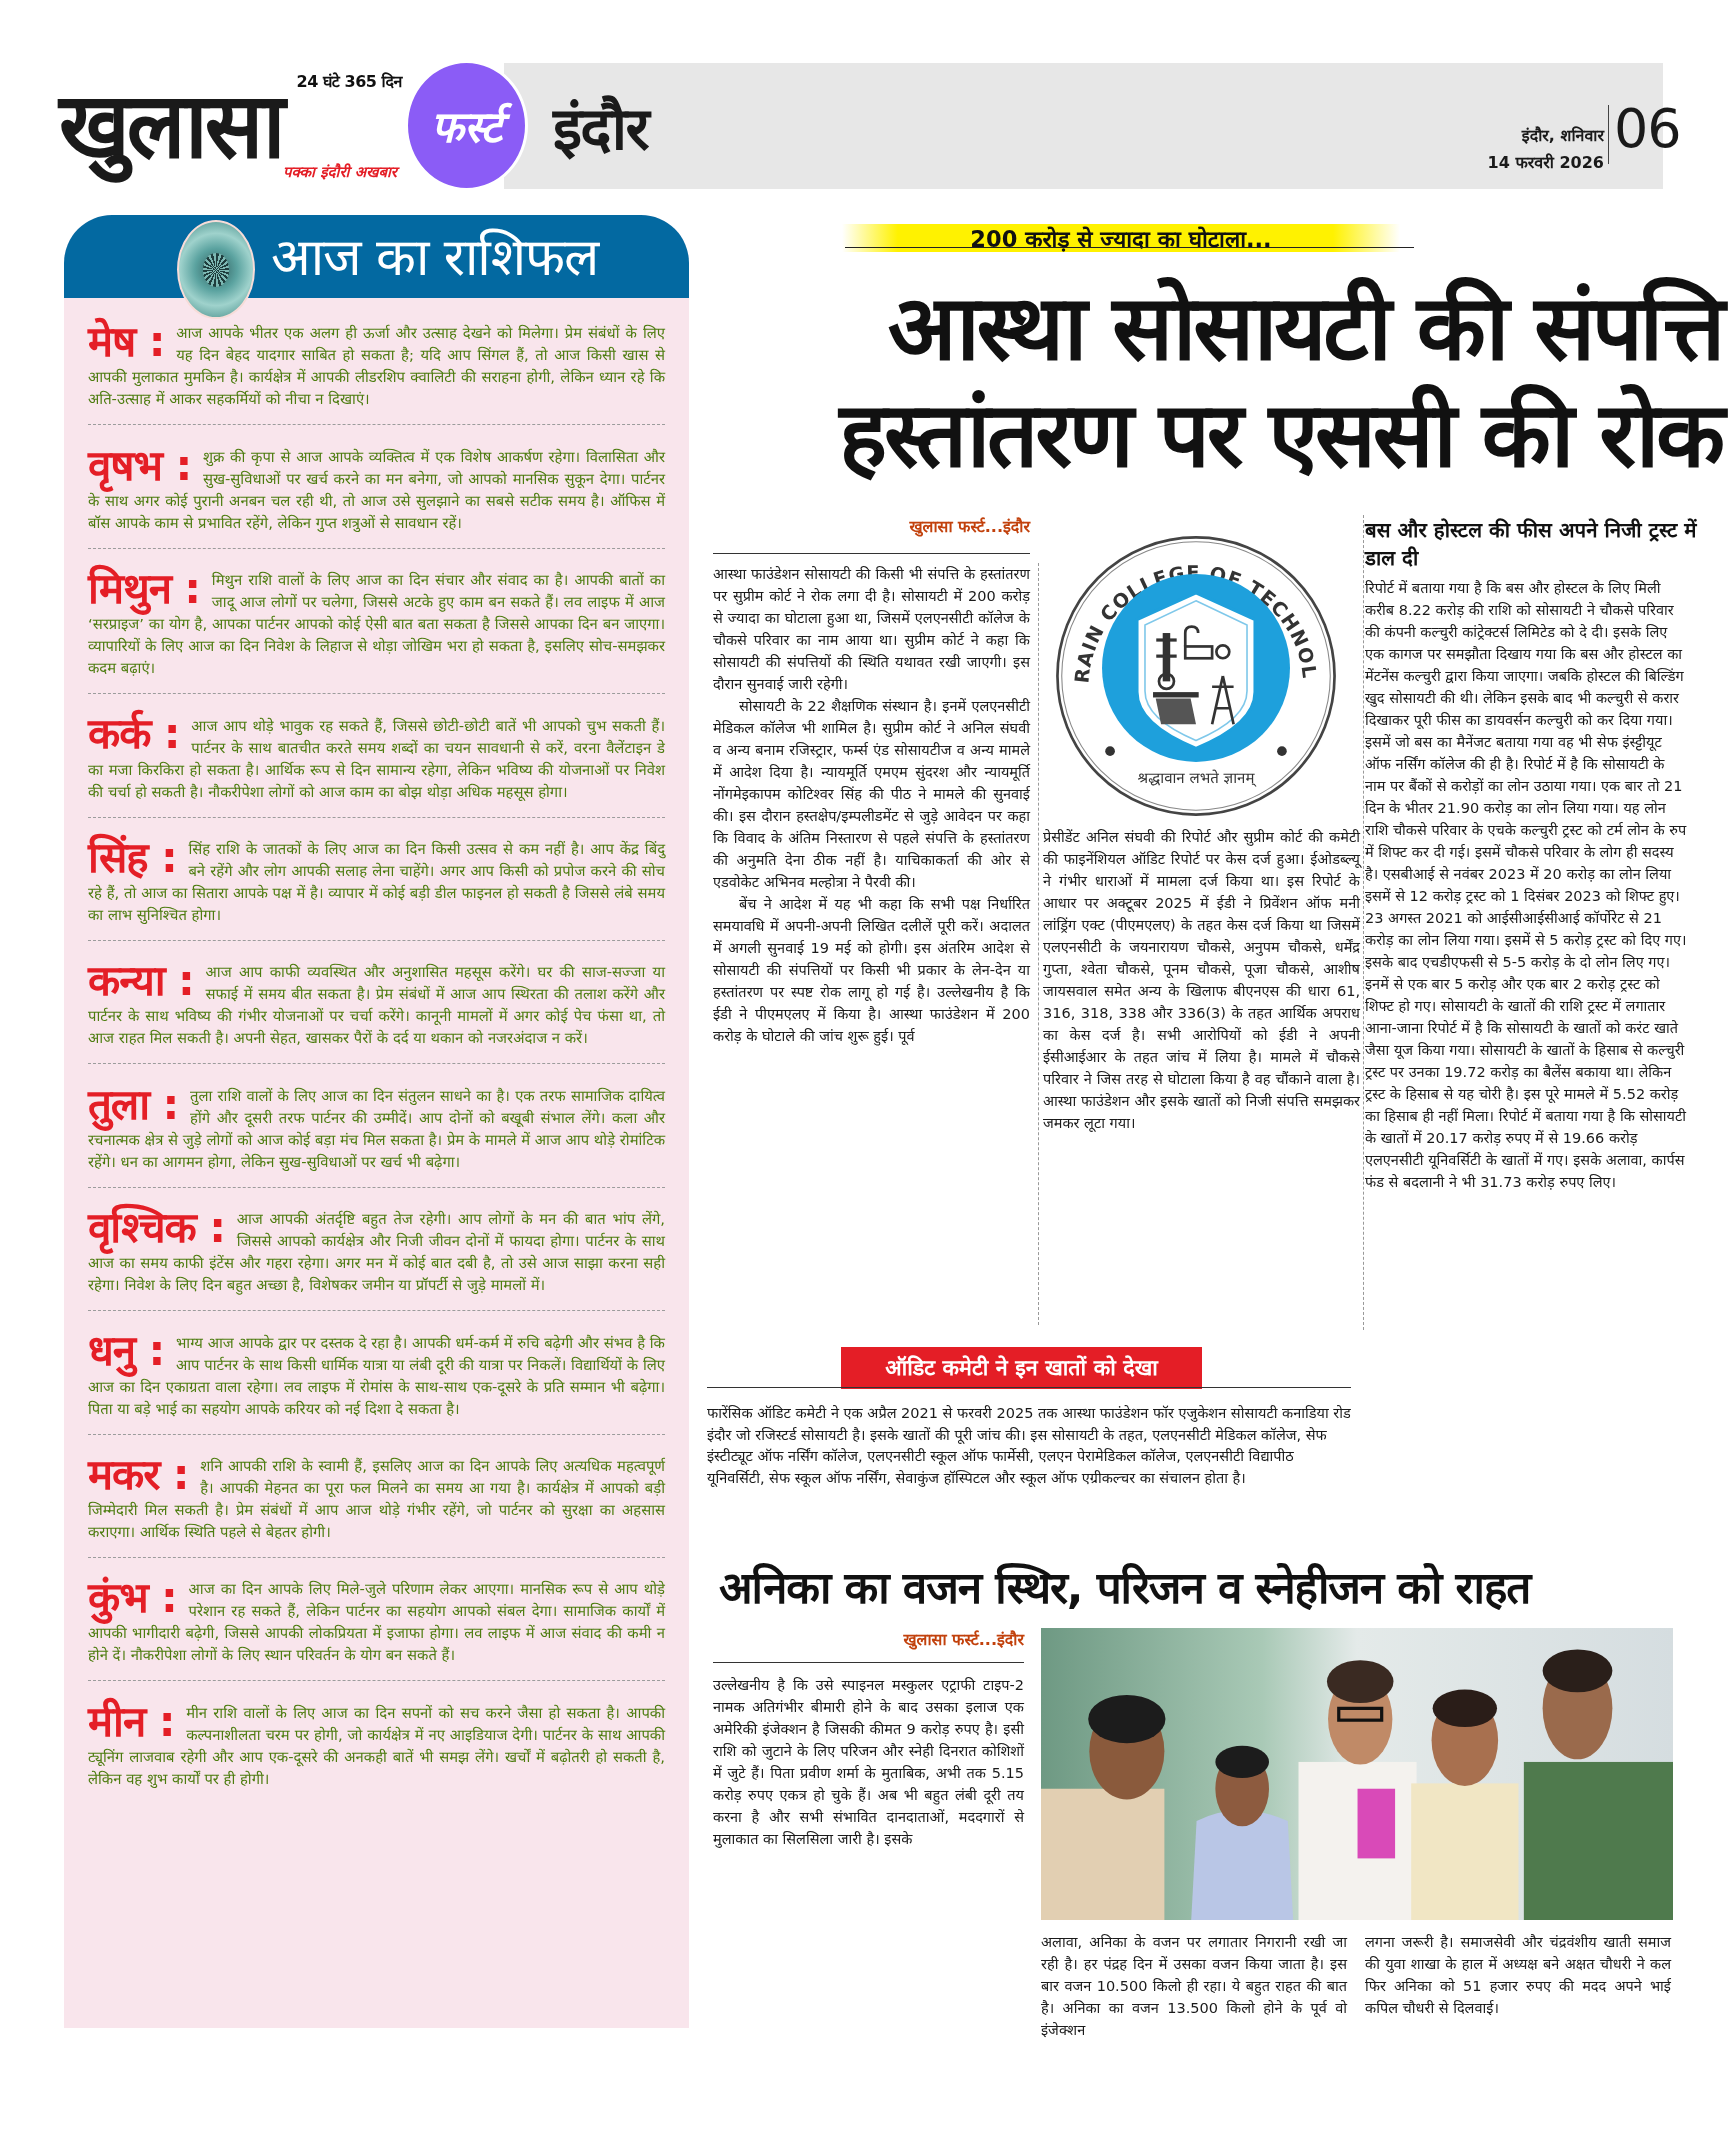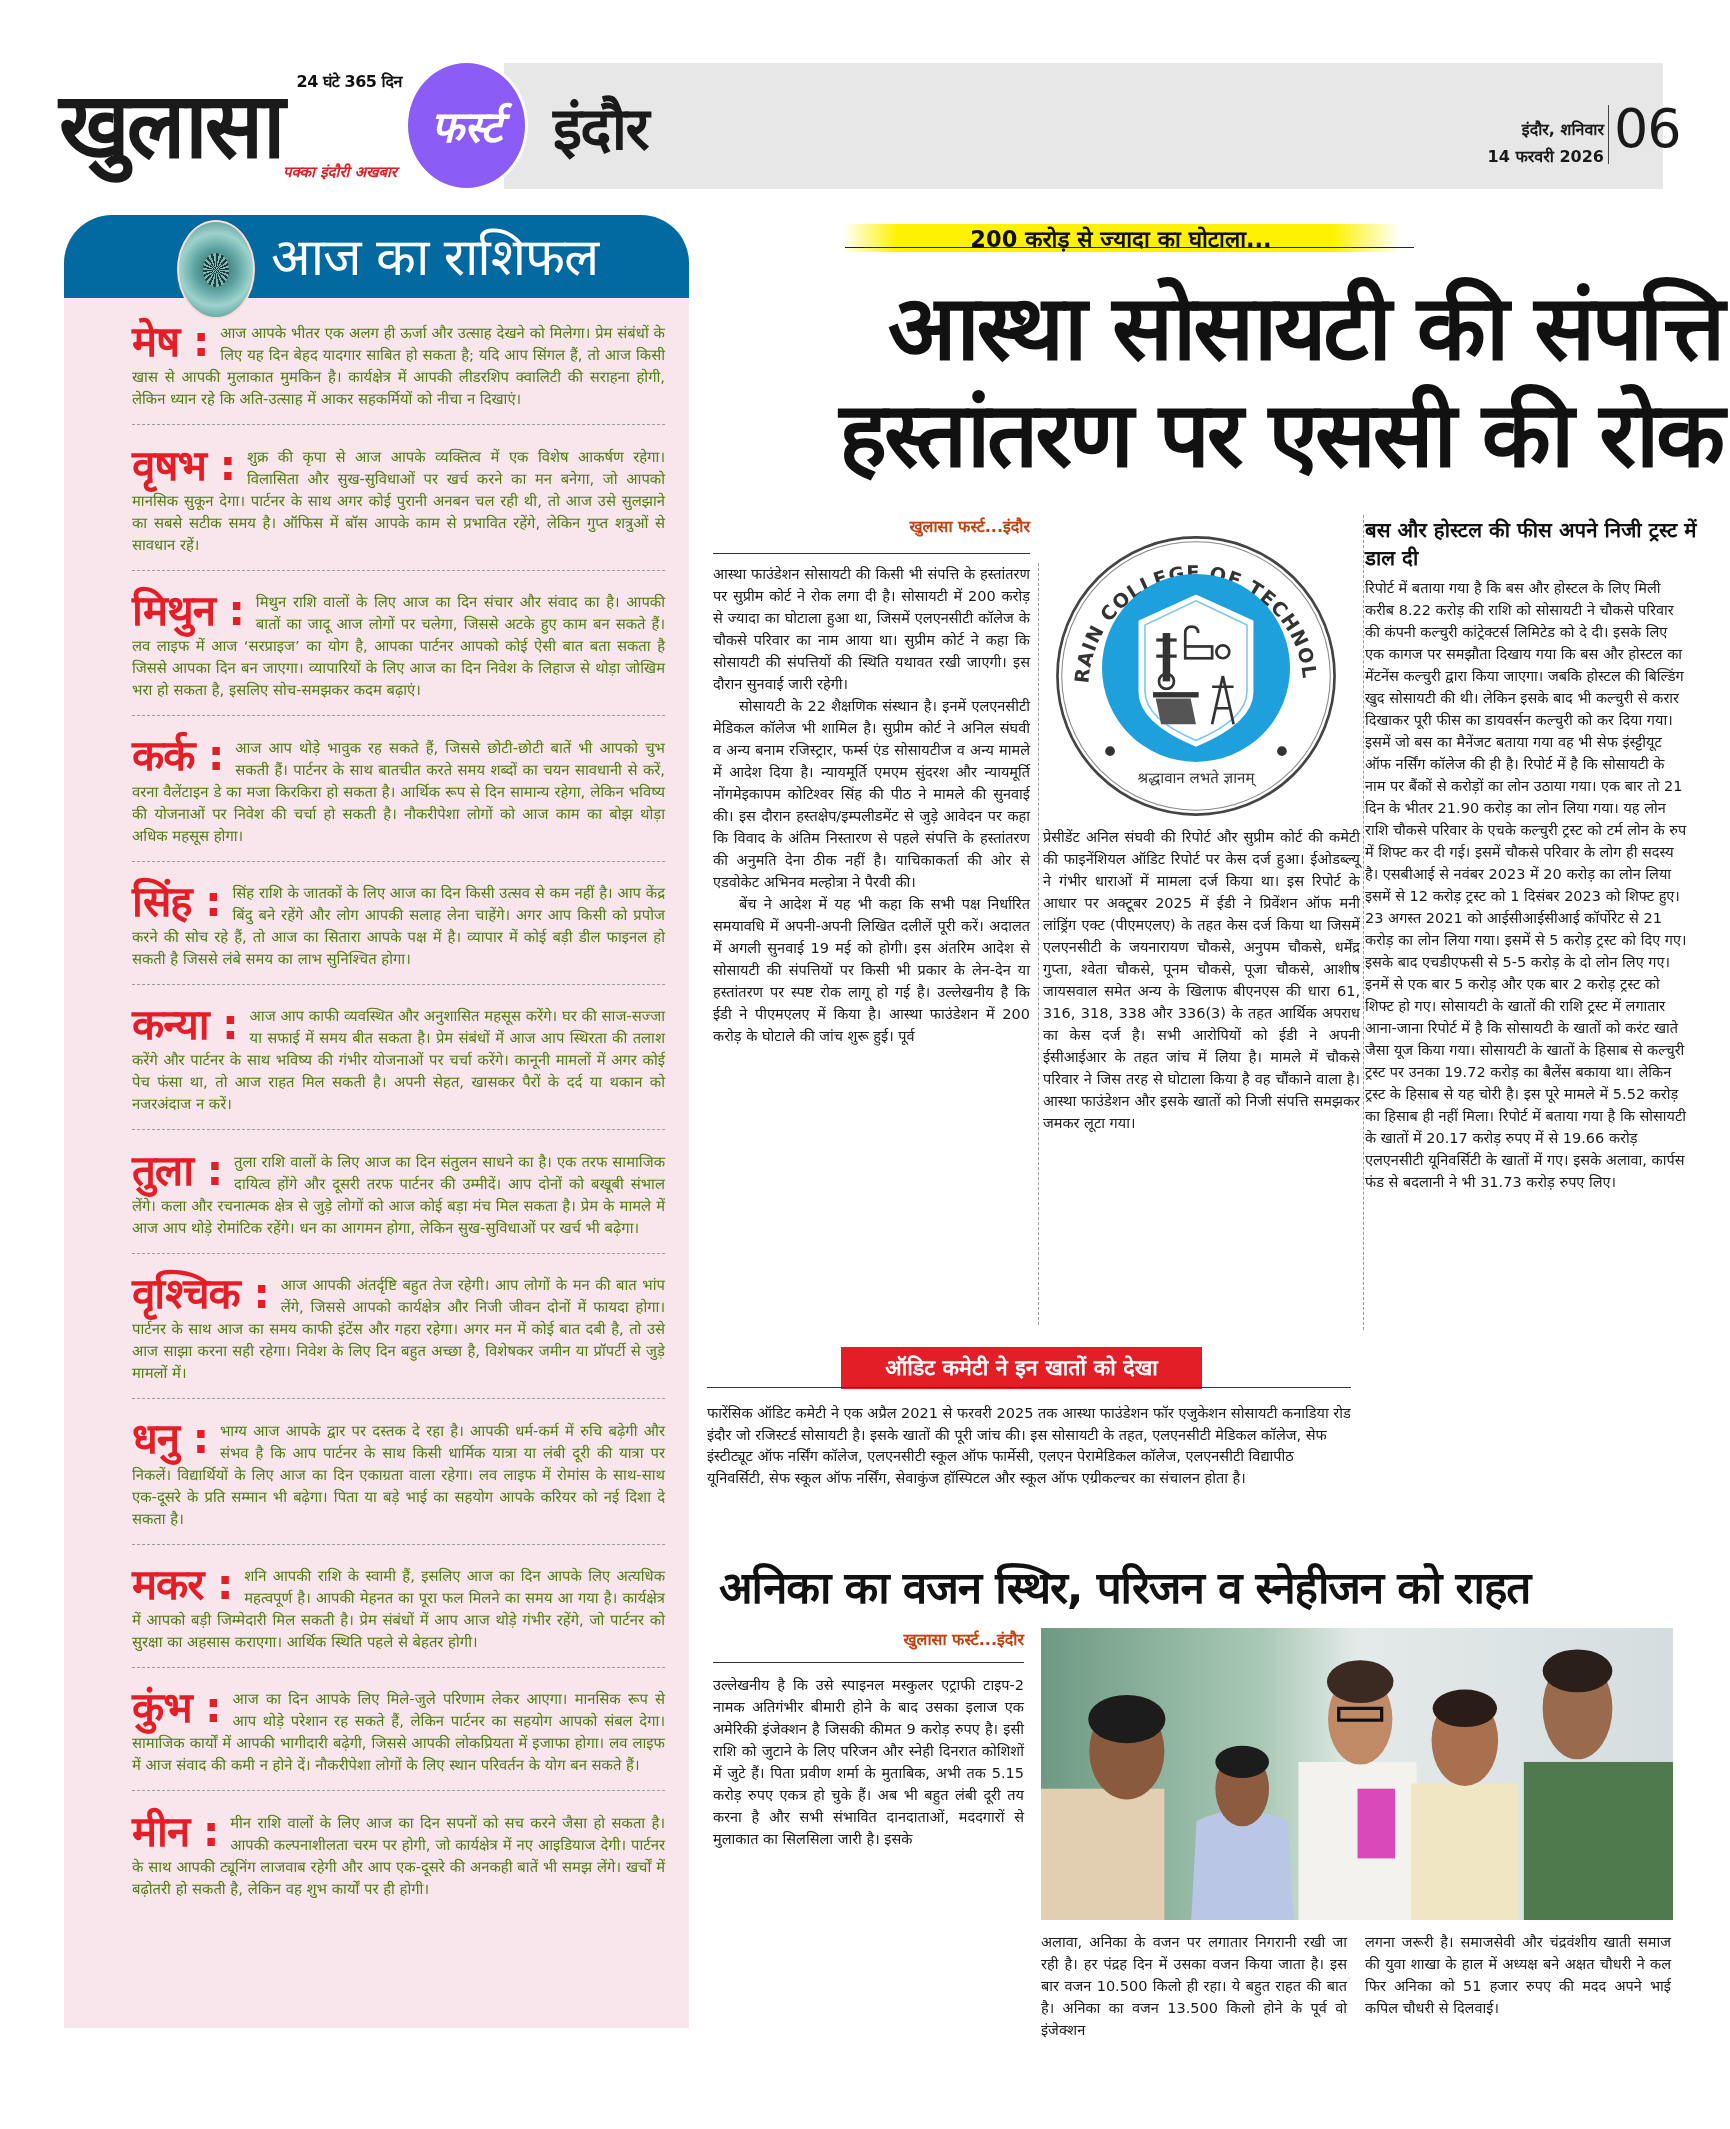--- a/index.html
+++ b/index.html
@@ -8,32 +8,32 @@
 
   
   .masthead { position: absolute; left: 0; top: 0; width: 1730px; height: 204px; }
   .mh-grey { position: absolute; left: 504px; top: 63px; width: 1159px; height: 126px; background: #e7e7e7; }
   .mh-tagline-top { position: absolute; left: 263px; top: 70px; width: 139px; text-align: right; font-family: "DejaVu Sans", sans-serif; font-weight: bold; font-size: 16px; letter-spacing: -0.5px; color: #111; }
   .mh-logo-main { position: absolute; left: 59px; top: 80px; font-family: "DejaVu Sans", sans-serif; font-weight: bold; font-size: 91px; line-height: 1; letter-spacing: -3.2px; color: #1a1a1a; transform: scaleX(0.95); transform-origin: left top; }
   .mh-circle { position: absolute; left: 405px; top: 60px; width: 123px; height: 131px; border-radius: 50%; background: #8b5cf6; border: 3.2px solid #ffffff; }
   .mh-circle-text { position: absolute; left: 0; top: 0; width: 100%; height: 100%; display: flex; align-items: center; justify-content: center; color: #ffffff; font-family: "DejaVu Serif", serif; font-weight: bold; font-size: 43px; font-style: italic; }
   .mh-tagline-bottom { position: absolute; left: 204px; top: 161px; width: 193px; text-align: right; font-family: "DejaVu Sans", sans-serif; font-style: italic; font-weight: bold; font-size: 15px; color: #e41e26; }
   .mh-city { position: absolute; left: 553px; top: 99px; font-family: "DejaVu Sans", sans-serif; font-weight: bold; font-size: 59px; line-height: 1; color: #1a1a1a; letter-spacing: -1.6px; }
-  .mh-date-block { position: absolute; right: 126px; top: 116px; text-align: right; font-family: "DejaVu Sans", sans-serif; font-weight: bold; font-size: 16px; line-height: 1.7; color: #1a1a1a; }
+  .mh-date-block { position: absolute; right: 126px; top: 122px; text-align: right; font-family: "DejaVu Sans", sans-serif; font-weight: bold; font-size: 16px; line-height: 1.7; color: #1a1a1a; }
   .mh-divider { position: absolute; left: 1608px; top: 105px; width: 1.1px; height: 59px; background: #444; }
   .mh-page { position: absolute; left: 1614px; top: 102px; font-family: "DejaVu Sans", sans-serif; font-weight: normal; font-size: 54px; line-height: 1; color: #1a1a1a; letter-spacing: -1.1px; }
 
   
   .horo { position: absolute; left: 64px; top: 215px; width: 625px; height: 1813px; background: #f9e5ec; border-radius: 48px 48px 0 0; overflow: hidden; }
   .horo-header { position: absolute; left: 0; top: 0; width: 100%; height: 83px; background: #0369a1; }
   .horo-icon { position: absolute; left: 113px; top: 5.4px; width: 78px; height: 99px; border-radius: 50%; background: radial-gradient(circle at 50% 50%, #2f5b5b 0%, #5ba3a0 35%, #9fd2cc 60%, #6aa9a4 80%, #f8dad9 82%); border: 2.7px solid #f7dcd8; }
   .horo-icon::after { content: ""; position: absolute; left: 32%; top: 32%; width: 36%; height: 36%; border-radius: 50%; background: repeating-conic-gradient(#1f3d3d 0 10deg, #7db8b3 10deg 20deg); }
   .horo-title { position: absolute; left: 207px; top: 5.4px; font-family: "DejaVu Sans", sans-serif; font-size: 52px; color: #ffffff; line-height: 1.45; letter-spacing: -1.1px; }
   .horo-list { position: absolute; left: 24px; top: 102px; width: 577px; }
-  .horo-item { position: relative; padding: 5.4px 0 14px 0; border-bottom: 1.1px dashed #9c9c9c; margin-bottom: 15px; margin-left: 44px; }
+  .horo-item { position: relative; padding: 5.4px 0 14px 0; border-bottom: 1.1px dashed #9c9c9c; margin-bottom: 15px; }
   .horo-item:last-child { border-bottom: none; }
   .horo-sign { float: left; font-family: "DejaVu Sans", sans-serif; font-weight: bold; font-size: 42px; line-height: 1.05; color: #e41e26; margin-right: 11.8px; margin-top: -2.1px; letter-spacing: -1.1px; }
   .horo-text { font-family: "DejaVu Sans", sans-serif; font-size: 14.8px; line-height: 22px; text-align: justify; color: #4d7c0f; }
 
   
   .kicker { position: absolute; left: 842px; top: 224px; width: 558px; height: 28px; background: linear-gradient(90deg, rgba(255,242,0,0) 0%, #fff200 10%, #fff200 88%, rgba(255,242,0,0) 100%); text-align: center; font-family: "DejaVu Sans", sans-serif; font-weight: bold; font-size: 22.5px; line-height: 31px; color: #111; }
   .kicker-rule { position: absolute; left: 845px; top: 247px; width: 569px; height: 1.1px; background: #222; }
   .headline { position: absolute; left: 713px; top: 274px; width: 1009px; font-family: "DejaVu Sans", sans-serif; font-weight: bold; font-size: 90px; line-height: 107px; text-align: right; color: #111; letter-spacing: -3.2px; }
 
   .byline { position: absolute; font-family: "DejaVu Sans", sans-serif; font-weight: bold; font-size: 16px; color: #c2410c; text-align: right; }

